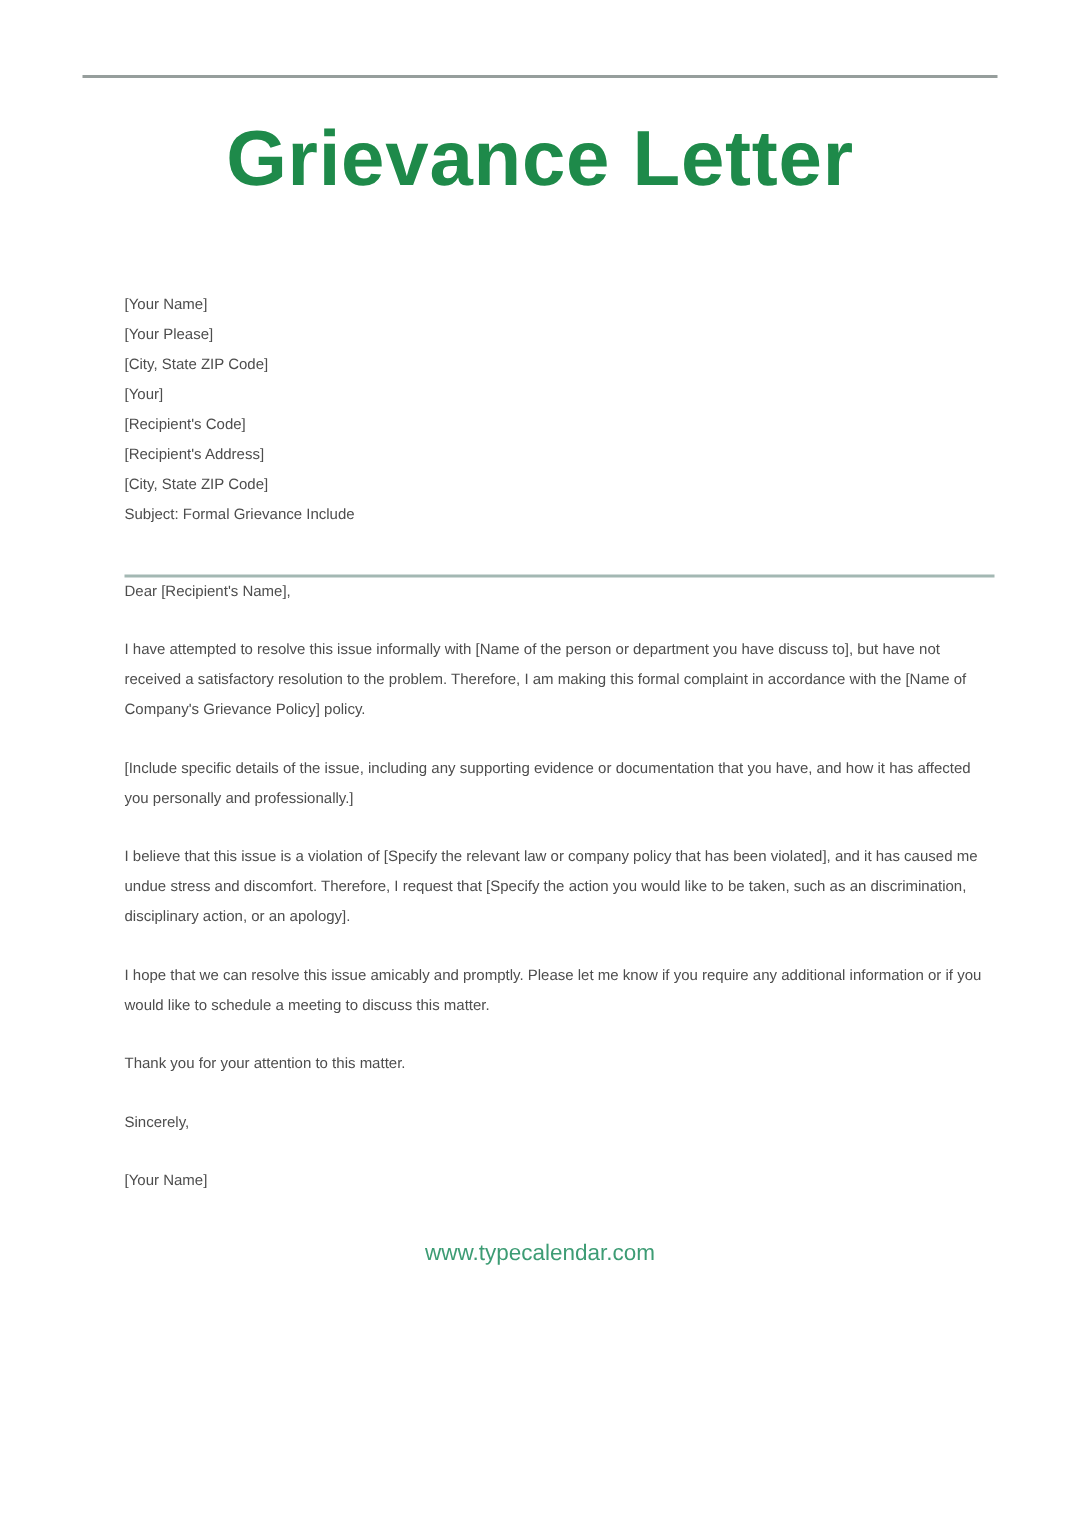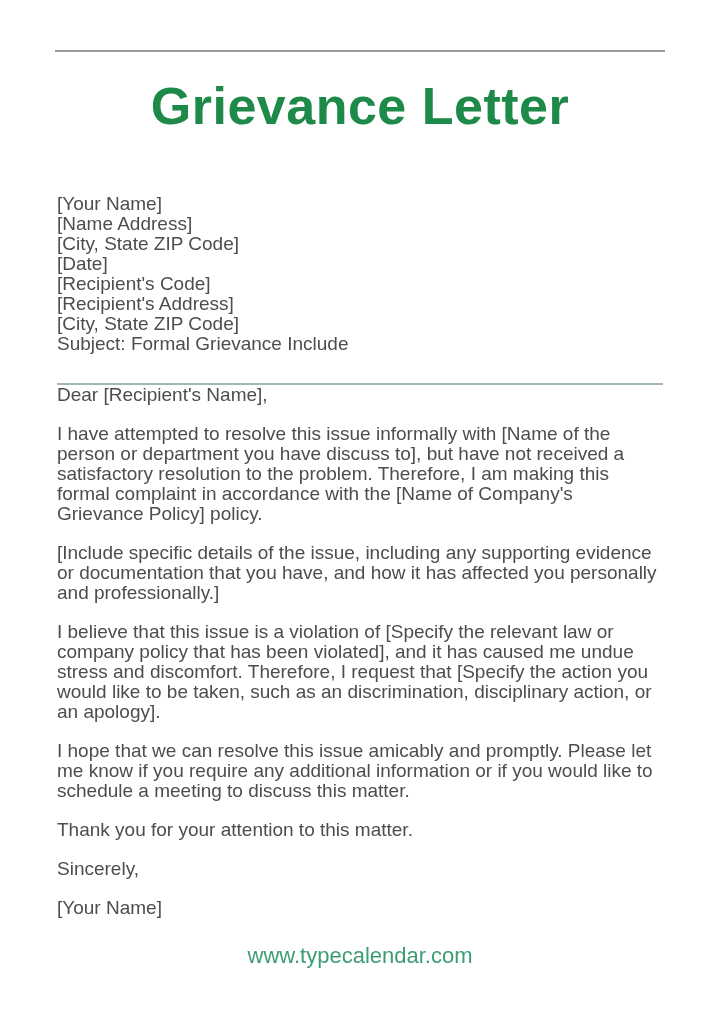--- a/index.html
+++ b/index.html
@@ -23,58 +23,59 @@
     margin: 24px 0 0 0;
     text-align: center;
     font-size: 52px;
     line-height: 60px;
     font-weight: bold;
     color: var(--title-green, #1e8a4a);
     letter-spacing: 0.5px;
   }
   .content {
     padding: 0 57px;
-    font-size: 19px;
+    font-size: 10px;
     line-height: 20px;
+    margin-left: 26px;
   }
   .address-block { margin-top: 58px; }
   .address-block .line { line-height: 20px; }
   .subject { margin: 20px 0 0 0; }
   .section-divider {
     margin: 29px 0 0 0;
     border: none;
     border-top: 2px solid var(--divider, #a3b8b3);
     height: 0;
   }
   .salutation { margin: 15px 0 19px 0; }
   .content p { margin: 0 0 19px 0; }
   .footer {
     margin-top: 26px;
     text-align: center;
-    font-size: 22px;
+    font-size: 15px;
     line-height: 24px;
     color: var(--footer-green, #3d9c74);
   }
 </style>
 </head>
 <body>
 
 <div class="page">
 
   <div class="top-rule"></div>
 
   <h1 class="doc-title">Grievance Letter</h1>
 
   <div class="content">
 
     <div class="address-block">
       <div class="line">[Your Name]</div>
-      <div class="line">[Name Address]</div>
+      <div class="line">[Your Please]</div>
       <div class="line">[City, State ZIP Code]</div>
-      <div class="line">[Date]</div>
+      <div class="line">[Your]</div>
       <div class="line">[Recipient's Code]</div>
       <div class="line">[Recipient's Address]</div>
       <div class="line">[City, State ZIP Code]</div>
     </div>
 
     <p class="subject">Subject: Formal Grievance Include</p>
 
     <div class="section-divider"></div>
 
     <p class="salutation">Dear [Recipient's Name],</p>

